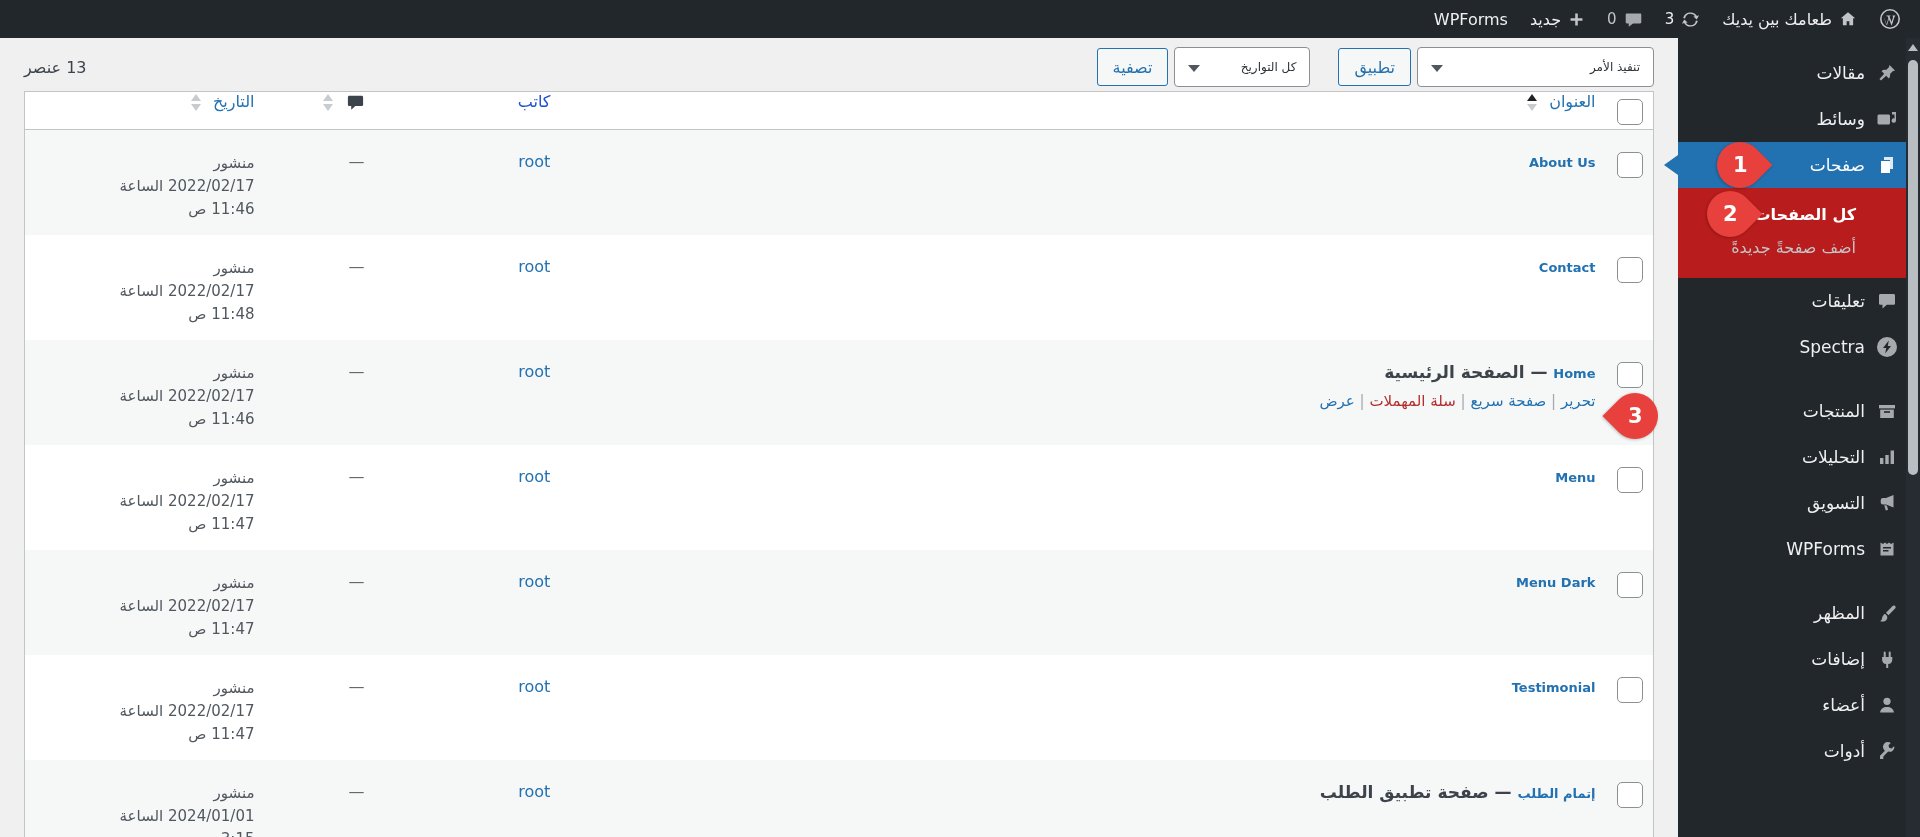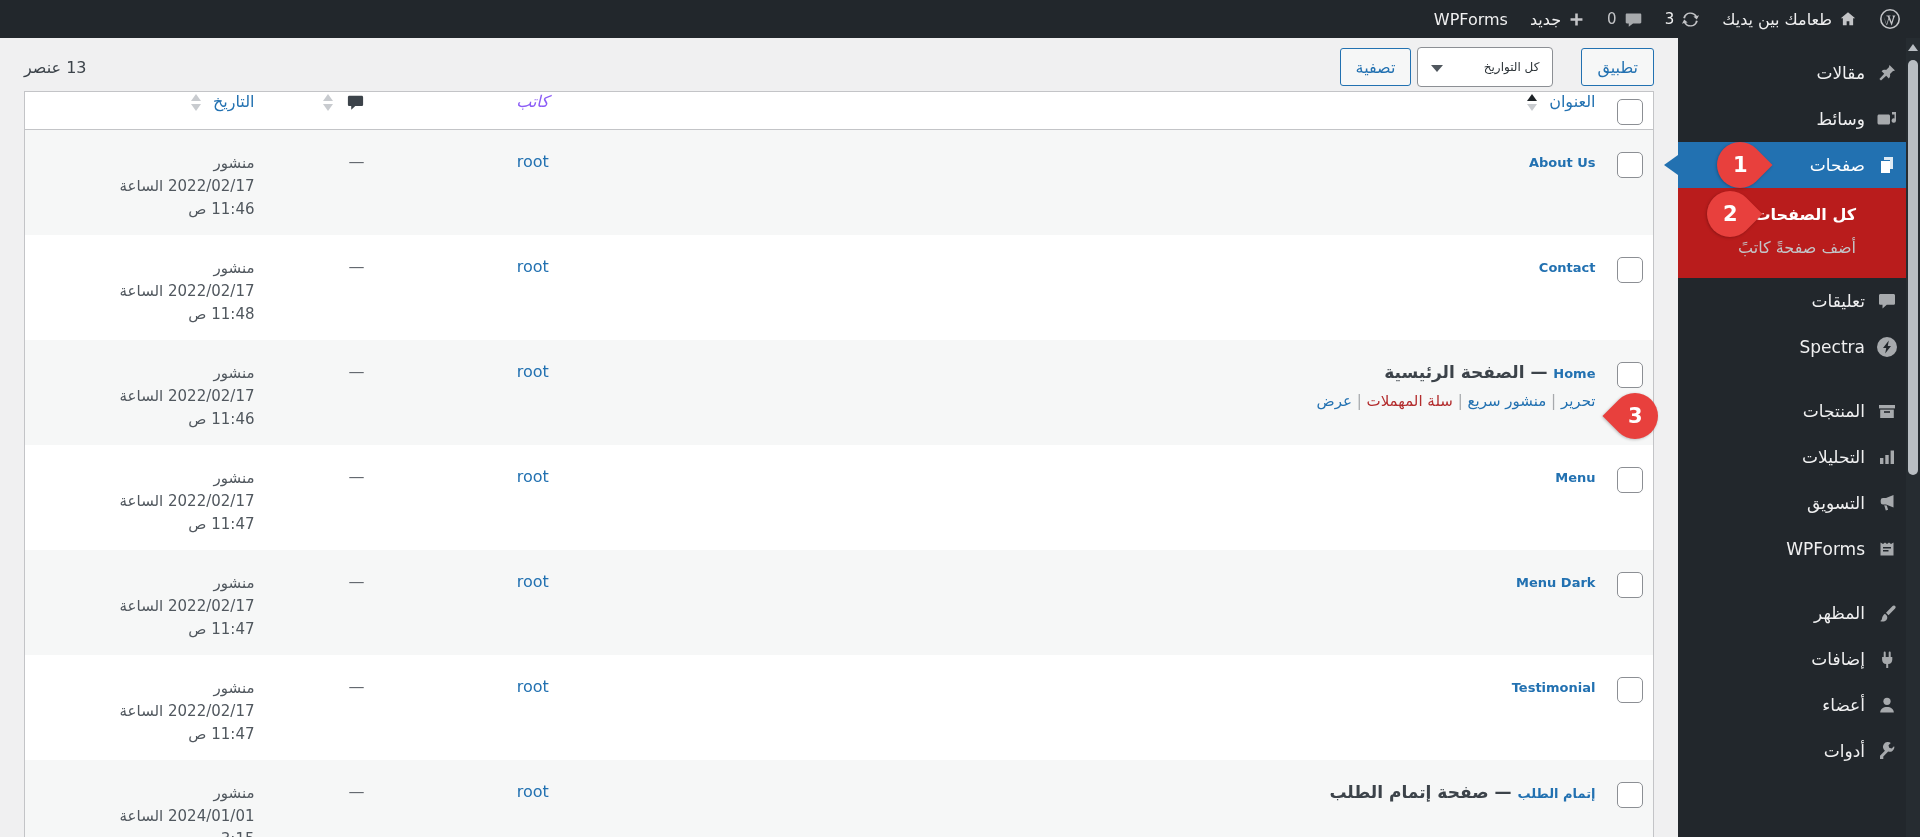--- a/index.html
+++ b/index.html
@@ -49,21 +49,21 @@
   .btn { height:38px; padding:0 15px; border:1px solid #2271b1; border-radius:3px; background:#f6f7f7;
     color:#2271b1; font-size:16px; display:flex; align-items:center; cursor:pointer; }
   .btn.apply { margin-left:22px; }
   .count { font-size:16px; color:#3c434a; }
   
   table.list { width:100%; border-collapse:collapse; background:#fff; border:1px solid #c3c4c7; margin-top:2px; }
   table.list th, table.list td { text-align:right; vertical-align:top; }
   thead th { height:32px; vertical-align:middle; font-size:16px; font-weight:normal;
     border-bottom:1px solid #c3c4c7; padding:0 10px; white-space:nowrap; }
   th.sortable { color:#2271b1; cursor:pointer; }
-  th.plain { color:#8b5cf6;font-style:italic; }
+  th.plain { color:#1d4ed8; }
   .col-cb { width:48px; } .col-comments { width:110px; } .col-date { width:240px; }
   .sorter { display:inline-flex; flex-direction:column; gap:3px; margin-right:7px; vertical-align:middle; }
   .tri-up { width:0;height:0;border-left:5px solid transparent;border-right:5px solid transparent;border-bottom:7px solid #c8cbcf; }
   .tri-down { width:0;height:0;border-left:5px solid transparent;border-right:5px solid transparent;border-top:7px solid #c8cbcf; }
   th.sorted .tri-up { border-bottom-color:#1d2327; }
   tbody td { padding:22px 10px 14px; font-size:16px; }
   tbody tr.alt { background:#f6f7f7; }
   .cb { width:26px; height:26px; border:1px solid #8c8f94; border-radius:5px; background:#fff; display:inline-block; cursor:pointer; }
   thead .cb { margin-top:7px; }
   .ptitle { font-size:13px; font-weight:bold; color:#2271b1; text-decoration:none; cursor:pointer; }
@@ -143,21 +143,21 @@
     <span class="mi-icon">
       <svg width="20" height="20" viewBox="0 0 20 20">
           <path d="M7 2h9v12h-3V5H7z" fill="#fff" opacity=".85"></path>
           <rect x="4" y="6" width="9" height="12" fill="#fff"></rect>
         </svg>
     </span>
     <span>صفحات</span>
   </div>
   <div class="submenu">
     <div class="sub-item current">كل الصفحات</div>
-    <div class="sub-item">أضف صفحةً كاتبً</div>
+    <div class="sub-item">أضف صفحةً جديدةً</div>
   </div>
   <div class="menu-item">
     <span class="mi-icon">
       <svg width="20" height="20" viewBox="0 0 20 20">
           <path d="M3.5 3h13c.8 0 1.5.6 1.5 1.4v8c0 .8-.7 1.4-1.5 1.4H9.8L5.5 17.5v-3.7h-2c-.8 0-1.5-.6-1.5-1.4v-8C2 3.6 2.7 3 3.5 3z" fill="#a7aaad"></path>
         </svg>
     </span>
     <span>تعليقات</span>
   </div>
   <div class="menu-item">
@@ -247,20 +247,24 @@
 
 <div class="scrollbar">
   <div class="scroll-up"></div>
   <div class="scroll-thumb"></div>
 </div>
 
 <div class="content">
 
   <div class="toolbar">
     <div class="controls">
+      <div class="select bulk">
+        <span>تنفيذ الأمر</span>
+        <span class="chev"></span>
+      </div>
       <div class="btn apply">تطبيق</div>
       <div class="select">
         <span>كل التواريخ</span>
         <span class="chev"></span>
       </div>
       <div class="btn">تصفية</div>
     </div>
     <div class="count">13 عنصر</div>
   </div>
 
@@ -319,21 +323,21 @@
             <div>11:48 ص</div>
         </td>
       </tr>
       <tr class="alt">
         <td><span class="cb"></span></td>
         <td>
           <a class="ptitle">Home</a><span class="pstate"> — الصفحة الرئيسية</span>
           <div class="row-actions">
             <a>تحرير</a>
             <span>|</span>
-            <a>منشور سريع</a>
+            <a>صفحة سريع</a>
             <span>|</span>
             <a class="trash">سلة المهملات</a>
             <span>|</span>
             <a>عرض</a>
           </div>
         </td>
         <td><a class="author-link">root</a></td>
         <td class="col-comments"><span class="dash">—</span></td>
         <td class="date-cell">
           <div>منشور</div>
@@ -369,21 +373,21 @@
         <td><a class="author-link">root</a></td>
         <td class="col-comments"><span class="dash">—</span></td>
         <td class="date-cell">
           <div>منشور</div>
             <div>2022/02/17 الساعة</div>
             <div>11:47 ص</div>
         </td>
       </tr>
       <tr class="alt">
         <td><span class="cb"></span></td>
-        <td><a class="ptitle">إتمام الطلب</a><span class="pstate"> — صفحة إتمام الطلب</span></td>
+        <td><a class="ptitle">إتمام الطلب</a><span class="pstate"> — صفحة تطبيق الطلب</span></td>
         <td><a class="author-link">root</a></td>
         <td class="col-comments"><span class="dash">—</span></td>
         <td class="date-cell">
           <div>منشور</div>
             <div>2024/01/01 الساعة</div>
             <div>3:15</div>
         </td>
       </tr>
     </tbody>
   </table>

